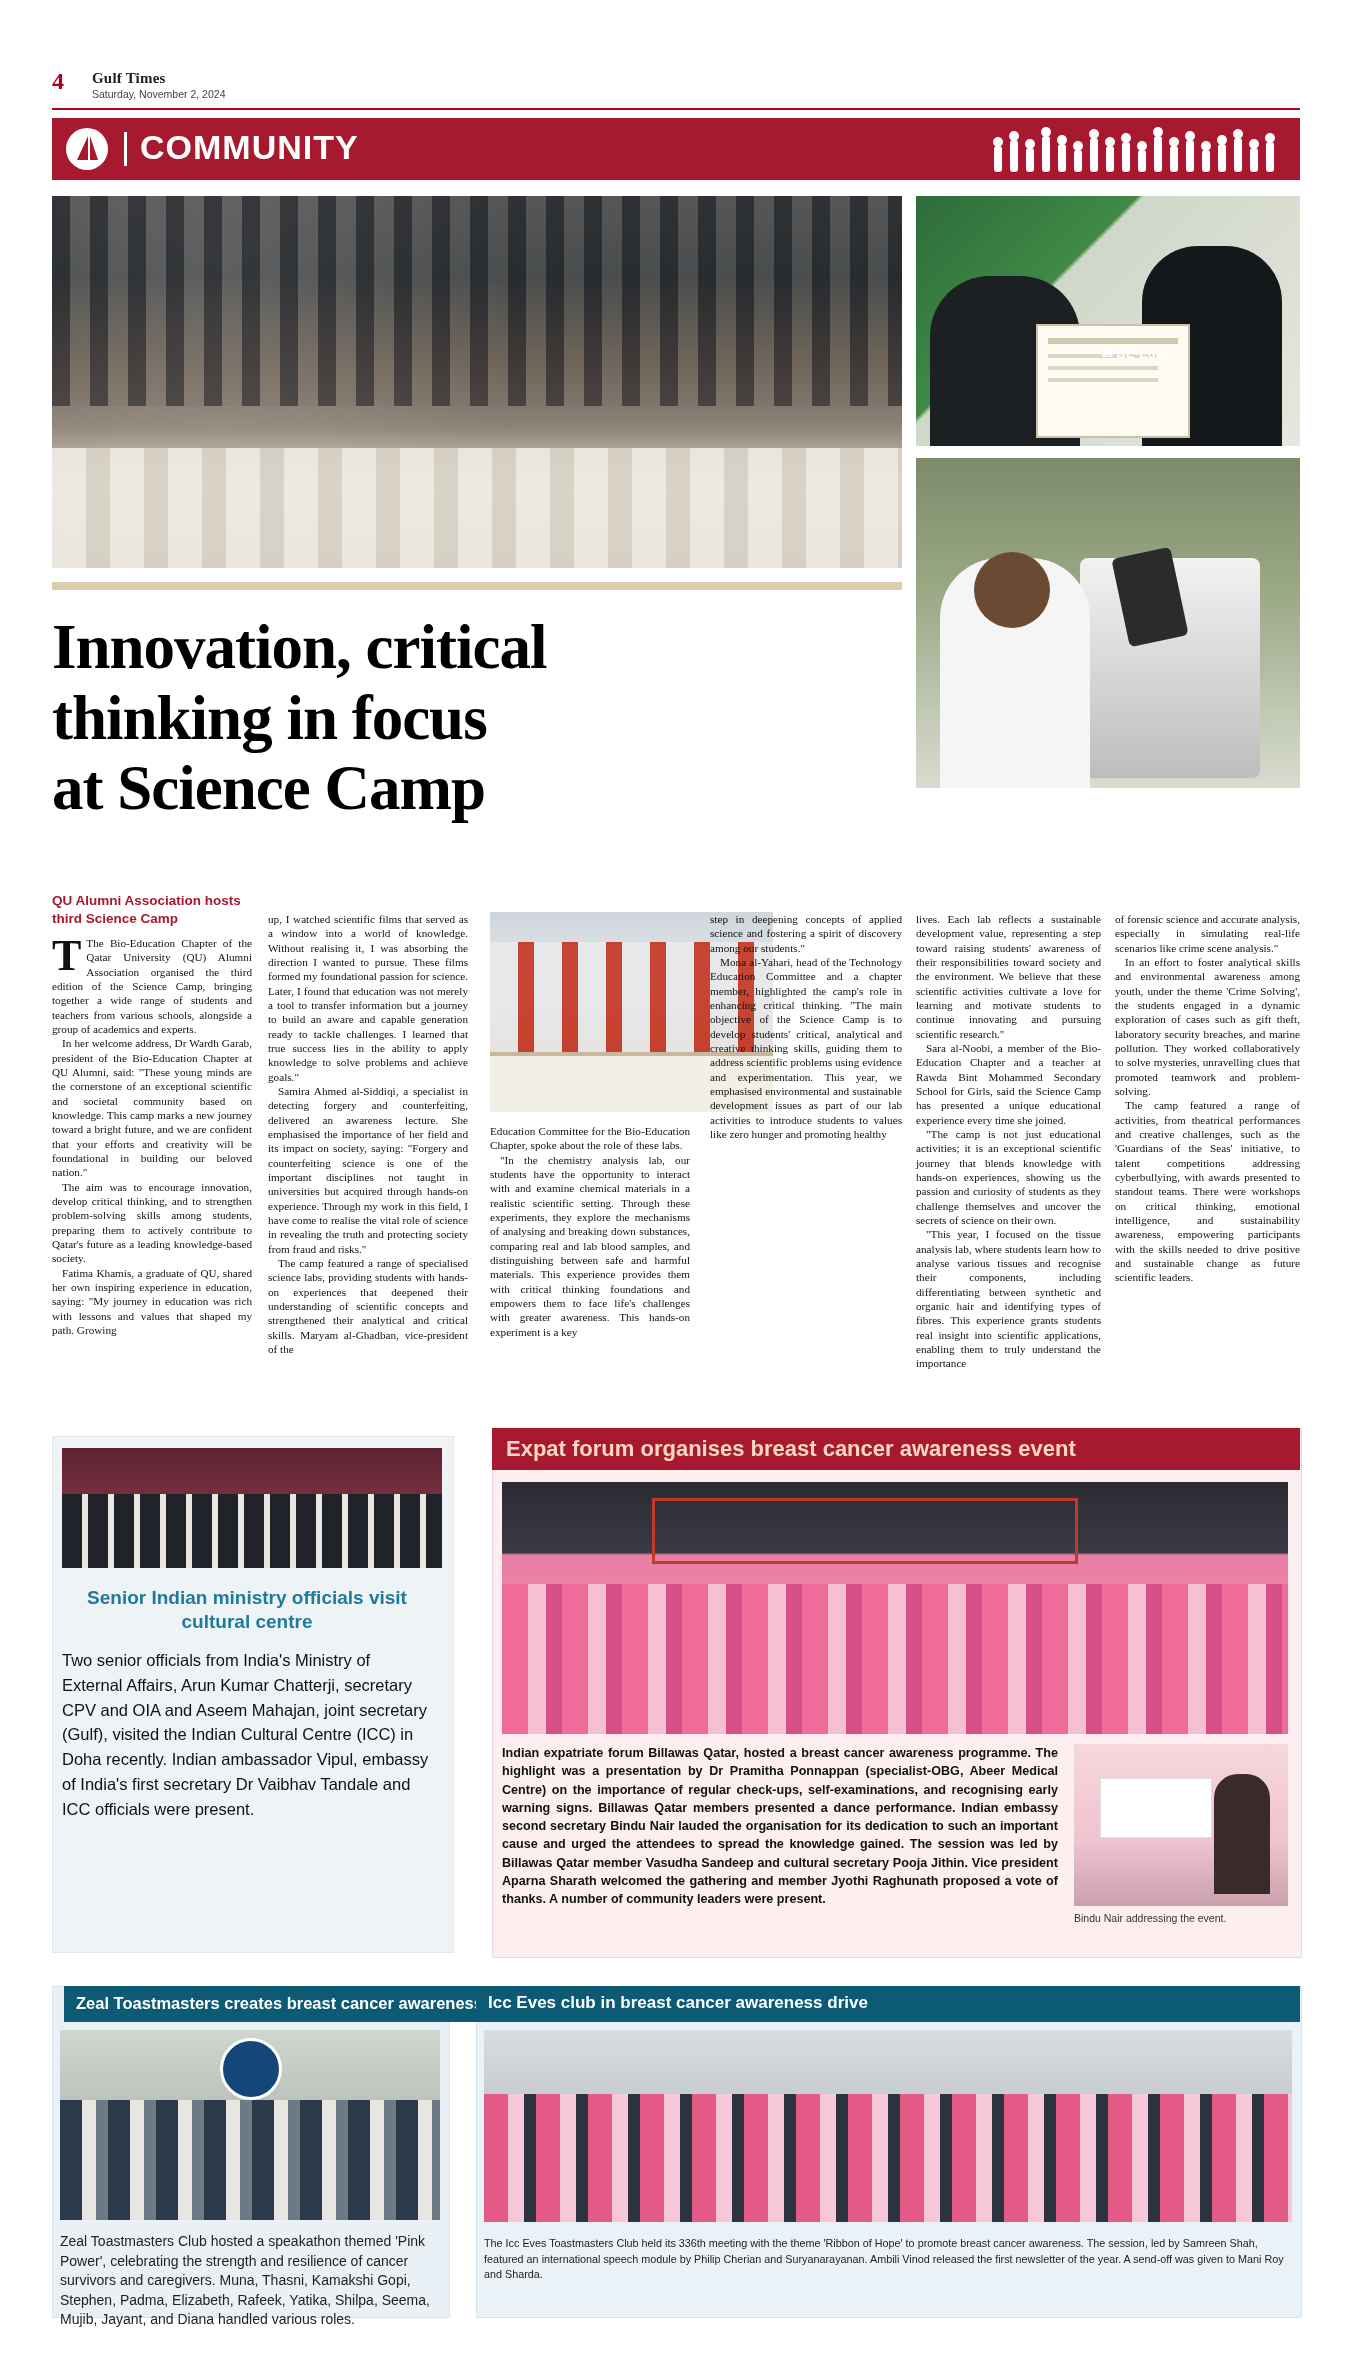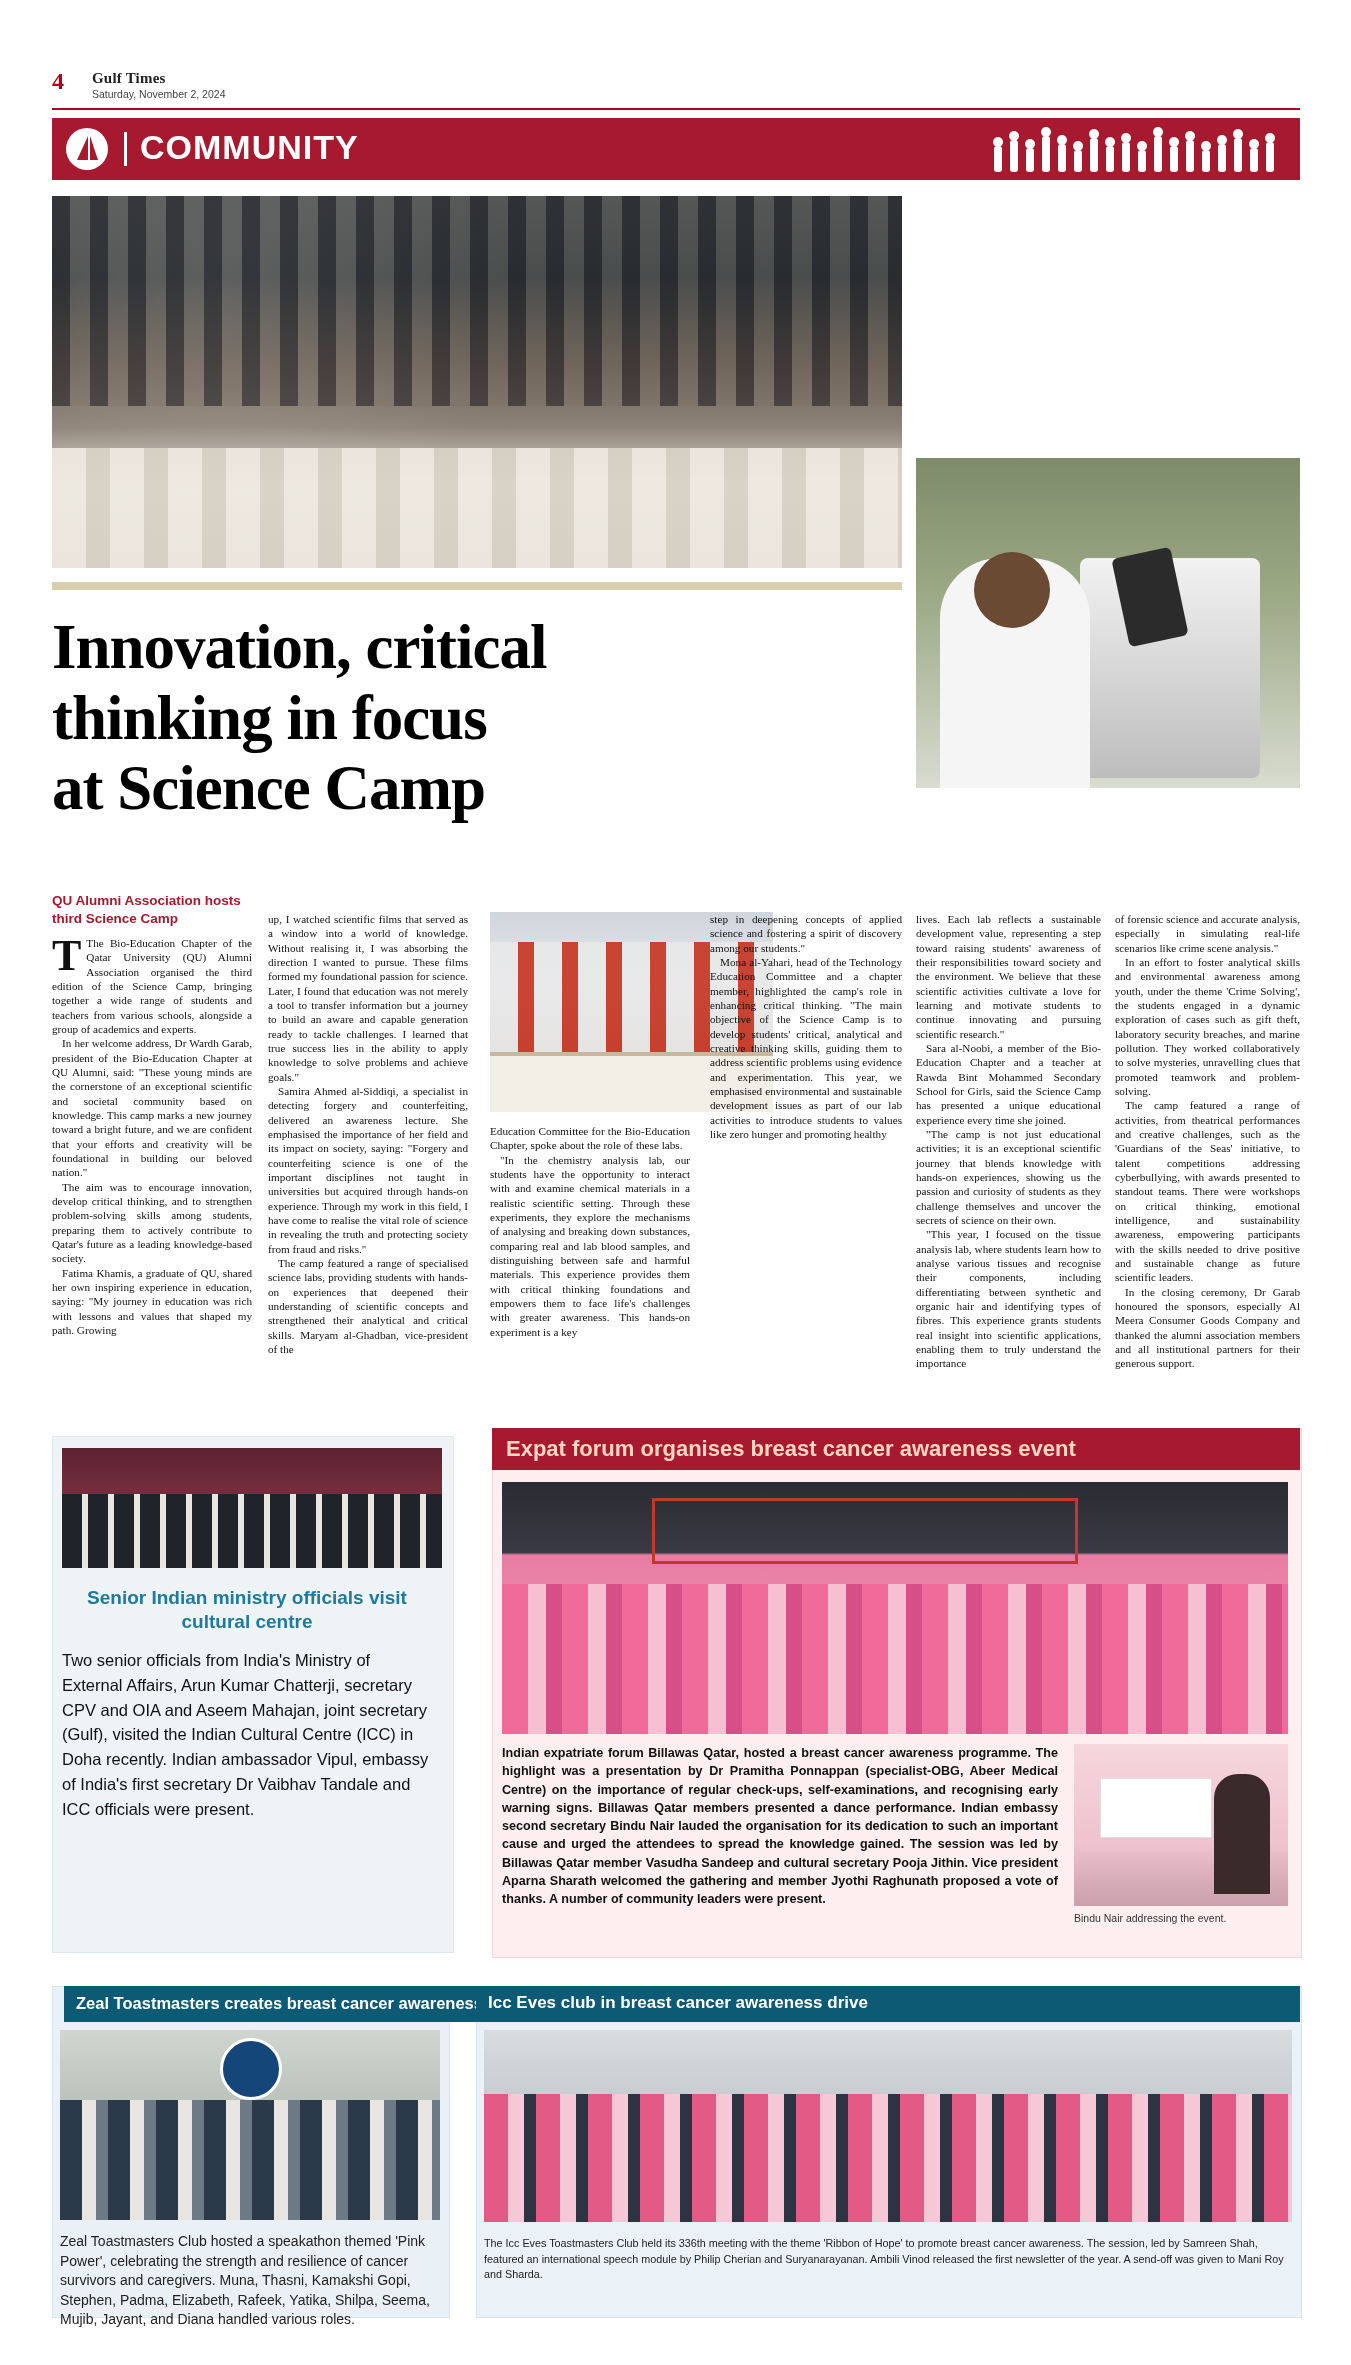--- a/index.html
+++ b/index.html
@@ -176,20 +176,27 @@
       </g>
     </svg>
   </div>
 
   <div class="ph photo-main">
     <div class="fill"></div>
       <div class="heads"></div>
       <div class="whites"></div>
   </div>
 
+  <div class="ph photo-tr">
+    <div class="fill"></div>
+    <div class="person"></div>
+      <div class="person2"></div>
+      <div class="cert"></div>
+    <div class="badge">✉ BE-Edu</div>
+  </div>
 
   <div class="ph photo-r2">
     <div class="fill"></div>
       <div class="scope"></div>
       <div class="boy"></div>
   </div>
 
   <div class="ph photo-mid">
     <div class="fill"></div>
       <div class="kids"></div>
@@ -232,21 +239,20 @@
     <p class="first">lives. Each lab reflects a sustainable development value, representing a step toward raising students' awareness of their responsibilities toward society and the environment. We believe that these scientific activities cultivate a love for learning and motivate students to continue innovating and pursuing scientific research."</p>
     <p>Sara al-Noobi, a member of the Bio-Education Chapter and a teacher at Rawda Bint Mohammed Secondary School for Girls, said the Science Camp has presented a unique educational experience every time she joined.</p>
     <p>"The camp is not just educational activities; it is an exceptional scientific journey that blends knowledge with hands-on experiences, showing us the passion and curiosity of students as they challenge themselves and uncover the secrets of science on their own.</p>
     <p>"This year, I focused on the tissue analysis lab, where students learn how to analyse various tissues and recognise their components, including differentiating between synthetic and organic hair and identifying types of fibres. This experience grants students real insight into scientific applications, enabling them to truly understand the importance</p>
   </div>
 
   <div class="col c5">
     <p class="first">of forensic science and accurate analysis, especially in simulating real-life scenarios like crime scene analysis."</p>
     <p>In an effort to foster analytical skills and environmental awareness among youth, under the theme 'Crime Solving', the students engaged in a dynamic exploration of cases such as gift theft, laboratory security breaches, and marine pollution. They worked collaboratively to solve mysteries, unravelling clues that promoted teamwork and problem-solving.</p>
     <p>The camp featured a range of activities, from theatrical performances and creative challenges, such as the 'Guardians of the Seas' initiative, to talent competitions addressing cyberbullying, with awards presented to standout teams. There were workshops on critical thinking, emotional intelligence, and sustainability awareness, empowering participants with the skills needed to drive positive and sustainable change as future scientific leaders.</p>
-    <p>In the closing ceremony, Dr Garab honoured the sponsors, especially Al Meera Consumer Goods Company and thanked the alumni association members and all institutional partners for their generous support.</p>
   </div>
 
   <div class="box-senior"></div>
   <div class="ph senior-photo">
     <div class="fill"></div>
       <div class="men"></div>
   </div>
   <div class="senior-title">Senior Indian ministry officials visit cultural centre</div>
   <div class="senior-body">Two senior officials from India's Ministry of External Affairs, Arun Kumar Chatterji, secretary CPV and OIA and Aseem Mahajan, joint secretary (Gulf), visited the Indian Cultural Centre (ICC) in Doha recently. Indian ambassador Vipul, embassy of India's first secretary Dr Vaibhav Tandale and ICC officials were present.</div>
 

